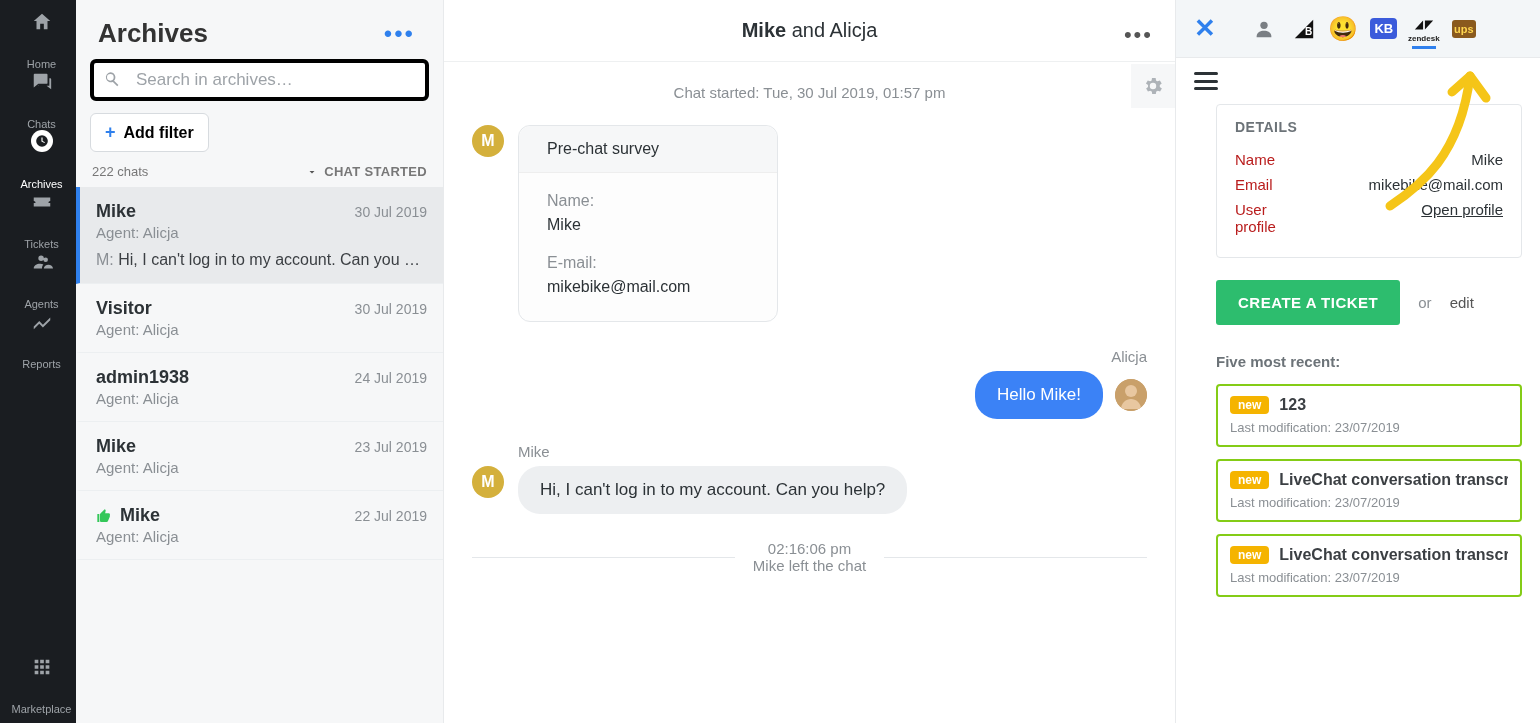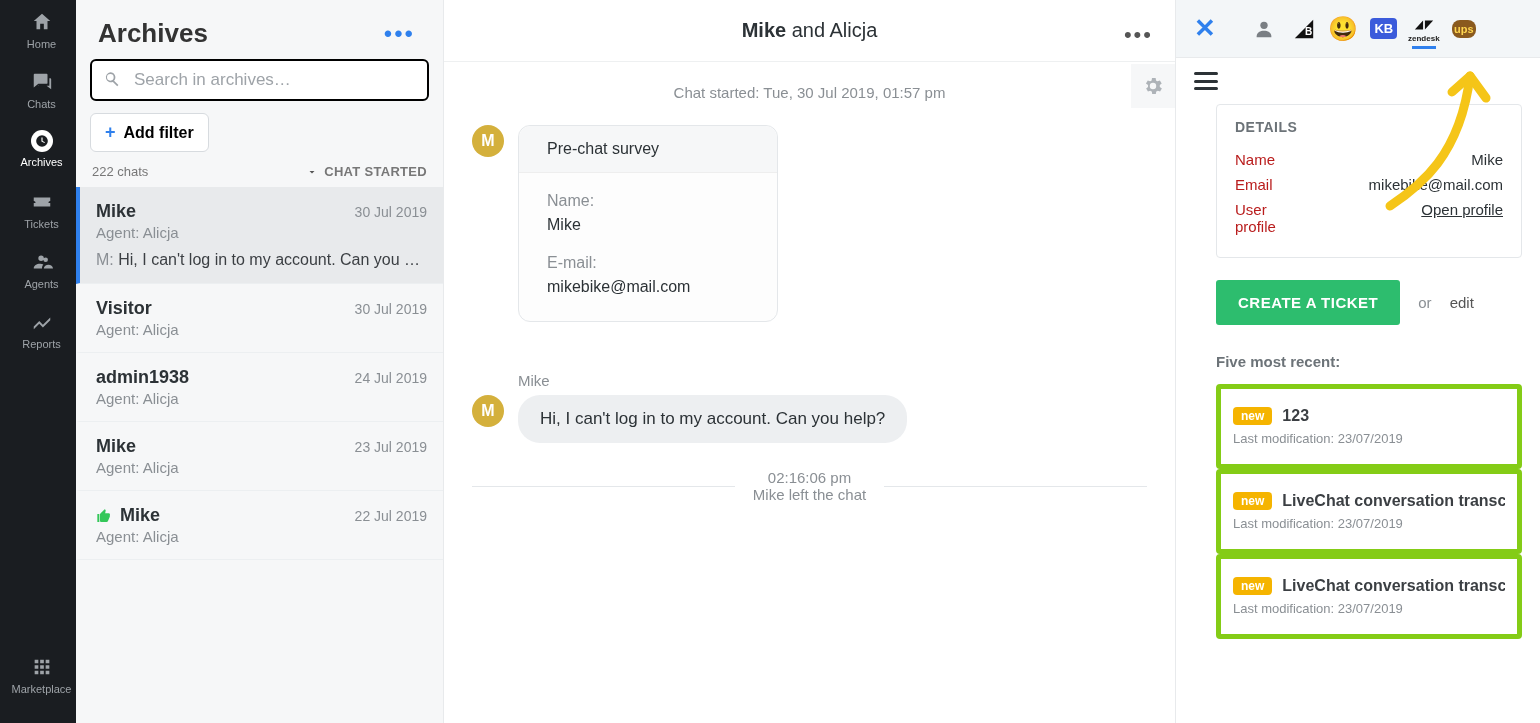--- a/index.html
+++ b/index.html
@@ -1,38 +1,38 @@
 <!DOCTYPE html>
 <html><head>
 <meta charset="utf-8">
 <style>
   * { box-sizing: border-box; margin: 0; padding: 0; }
   html, body { height: 100%; font-family: -apple-system, BlinkMacSystemFont, "Segoe UI", Helvetica, Arial, sans-serif; color: #2c3236; }
   body { display: flex; width: 1540px; height: 723px; overflow: hidden; background: #fff; }
 
   
   .nav-rail { width: 76px; background: #1a1d21; display: flex; flex-direction: column; align-items: center; padding-top: 10px; }
-  .nav-item { width: 76px; height: 60px; display: flex; flex-direction: column; align-items: center; justify-content: flex-start; color: #9ea3a8; cursor: pointer; margin-left: 7px; }
+  .nav-item { width: 76px; height: 60px; display: flex; flex-direction: column; align-items: center; justify-content: space-between; color: #9ea3a8; cursor: pointer; margin-left: 7px; }
   .nav-item.active { color: #fff; }
   .nav-item .ic { width: 24px; height: 24px; display:flex; align-items:center; justify-content:center; }
   .nav-item .ic svg { width:22px; height:22px; fill: currentColor; }
   .nav-item .ic-circle { width:22px; height:22px; border-radius:50%; background:#fff; display:flex; align-items:center; justify-content:center; }
   .nav-item .ic-circle svg { fill:#1a1d21; width:14px; height:14px;}
   .nav-item span.lbl { font-size: 11px; margin-top: 4px; }
   .nav-spacer { flex:1; }
   .nav-bottom { margin-bottom: 8px; }
 
   
   .archives-panel { width: 368px; background: #f6f7f8; border-right: 1px solid #e8eaec; display:flex; flex-direction:column; }
   .archives-header { display:flex; align-items:center; justify-content:space-between; padding: 18px 22px 10px 22px; }
   .archives-header h1 { font-size: 26px; font-weight: 600; color:#333; }
   .dots-btn { color:#2f80ed; font-size:24px; line-height:10px; letter-spacing:2px; cursor:pointer; padding:6px; }
   .search-wrap { padding: 0 14px; }
   .search-box { position:relative; }
-  .search-box input { width:100%; height:42px; border:2px solid #000000; border-radius:6px; background:#fff; padding:0 14px 0 42px; font-size:17px; color:#555; }
+  .search-box input { width:100%; height:42px; border:4px solid #000000; border-radius:6px; background:#fff; padding:0 14px 0 42px; font-size:17px; color:#555; }
   .search-box input::placeholder { color:#9ea3a8; }
   .search-box .sicon { position:absolute; left:12px; top:10px; color:#9ea3a8; }
   .filter-row { display:flex; align-items:center; justify-content:space-between; padding: 12px 14px 6px 14px; }
   .add-filter-btn { display:inline-flex; align-items:center; gap:8px; border:1px solid #d7dbdf; background:#fff; border-radius:6px; padding:8px 14px; font-size:16px; font-weight:600; cursor:pointer; }
   .add-filter-btn .plus { color:#2f80ed; font-size:18px; font-weight:700; }
   .meta-row { display:flex; justify-content:space-between; align-items:center; padding: 6px 16px 8px 16px; font-size:13px; color:#777; }
   .meta-row .sort { display:flex; align-items:center; gap:6px; text-transform: uppercase; font-weight:600; letter-spacing:0.3px; cursor:pointer; }
 
   .chat-list { flex:1; overflow:auto; }
   .chat-item { padding: 14px 16px 14px 16px; border-bottom:1px solid #eceff1; border-left:4px solid transparent; cursor:pointer; }
@@ -80,42 +80,42 @@
   .gear-btn { position:absolute; right:0; top:64px; width:44px; height:44px; display:flex; align-items:center; justify-content:center; color:#aeb3b8; background:#f6f7f8; cursor:pointer; }
 
   
   .right-panel { width: 364px; display:flex; flex-direction:column; background:#fff; position:relative; }
   .rp-top { height:58px; background:#f3f6f8; border-bottom:1px solid #e8eaec; display:flex; align-items:center; padding:0 14px; gap:12px; }
   .rp-top .x { color:#2f80ed; font-size:26px; font-weight:700; cursor:pointer; padding:0 4px; }
   .rp-top .spacer { flex:0 0 6px; }
   .intico { width:28px; height:28px; display:flex; align-items:center; justify-content:center; font-size:18px; cursor:pointer; }
   .intico svg { width:22px; height:22px; }
   .badge-kb { background:#3b5bdb; color:#ffffff; font-weight:700; font-size:13px; border-radius:4px; padding:3px 4px; }
-  .badge-ups { background:#8a5a1e; color:#ffd54f; font-weight:700; font-size:11px; border-radius:8px; padding:3px 2px; }
+  .badge-ups { background:#8a5a1e; color:#ffd54f; font-weight:700; font-size:11px; border-radius:3px; padding:3px 2px; }
   .zen { font-size:9px; font-weight:600; color:#222; display:flex; flex-direction:column; align-items:center; line-height:1; }
 
   .rp-menu { padding:14px 18px; }
   .hamburger { width:24px; height:18px; display:flex; flex-direction:column; justify-content:space-between; cursor:pointer; }
   .hamburger span { height:3px; background:#2c3236; border-radius:2px; }
 
   .rp-body { padding: 0 18px 18px 40px; position:relative;}
   .details-card { border:1px solid #e4e7ea; border-radius:4px; padding:14px 18px; margin-bottom:22px;}
   .details-card h4 { font-size:14px; font-weight:700; color:#6c7378; letter-spacing:0.5px; margin-bottom:16px; }
   .drow { display:flex; justify-content:space-between; font-size:15px; margin-bottom:8px; }
   .drow .dk { color:#b91c1c; }
   .drow .dv { color:#2c3236; }
   .drow .dv a { color:#2c3236; text-decoration:underline; }
 
   .ticket-row { display:flex; align-items:center; gap:18px; margin-bottom:28px; }
   .create-ticket { background:#2dbd6e; color:#fff; border:none; padding:14px 22px; font-size:15px; font-weight:700; letter-spacing:0.5px; cursor:pointer; border-radius:3px;}
   .or { color:#8a8f94; font-size:15px; }
   .edit-link { color:#555; font-size:15px; cursor:pointer;text-align:right;}
 
   .recent-h { font-size:15px; font-weight:700; color:#6c7378; margin-bottom:14px; }
-  .recent-item { border:5px solid #84cc16; border-radius:4px; padding:18px 12px; overflow:hidden; cursor:pointer;}
+  .recent-item { border:2px solid #84cc16; border-radius:4px; padding:10px 12px; margin-bottom:12px; overflow:hidden; cursor:pointer;}
   .recent-item .t1 { display:flex; align-items:center; gap:10px; font-size:16px; font-weight:600; color:#3b3f43; white-space:nowrap; overflow:hidden; }
   .tag-new { background:#f5b400; color:#fff; font-size:12px; font-weight:700; padding:2px 8px; border-radius:4px; }
   .recent-item .t2 { font-size:13px; color:#8a8f94; margin-top:6px; }
 
   
   .arrow-overlay { position:absolute; right: 40px; top: 36px; width:140px; height:180px; pointer-events:none; }
 </style>
 </head>
 <body>
 
@@ -279,20 +279,33 @@
         <div class="sc-head">Pre-chat survey</div>
         <div class="sc-body">
           <div class="klabel">Name:</div>
           <div class="kval">Mike</div>
           <div class="klabel">E-mail:</div>
           <div class="kval" style="margin-bottom:0">mikebike@mail.com</div>
         </div>
       </div>
     </div>
 
+    <div class="col-right">
+      <div class="sender-name">Alicja</div>
+      <div class="agent-row">
+        <div class="bubble-blue">Hello Mike!</div>
+        <div class="avatar img">
+          <svg viewBox="0 0 32 32" width="32" height="32">
+              <circle cx="16" cy="16" r="16" fill="#c9a06a"></circle>
+              <circle cx="16" cy="12" r="6" fill="#e8c7a0"></circle>
+              <path d="M6 30c0-6 5-10 10-10s10 4 10 10" fill="#e8c7a0"></path>
+            </svg>
+        </div>
+      </div>
+    </div>
 
     <div style="height:24px"></div>
     <div class="sender-name left">Mike</div>
     <div class="msg-row">
       <div class="avatar m">M</div>
       <div class="bubble-grey">Hi, I can't log in to my account. Can you help?</div>
     </div>
 
     <div class="divider-row">
       <div class="line"></div>

